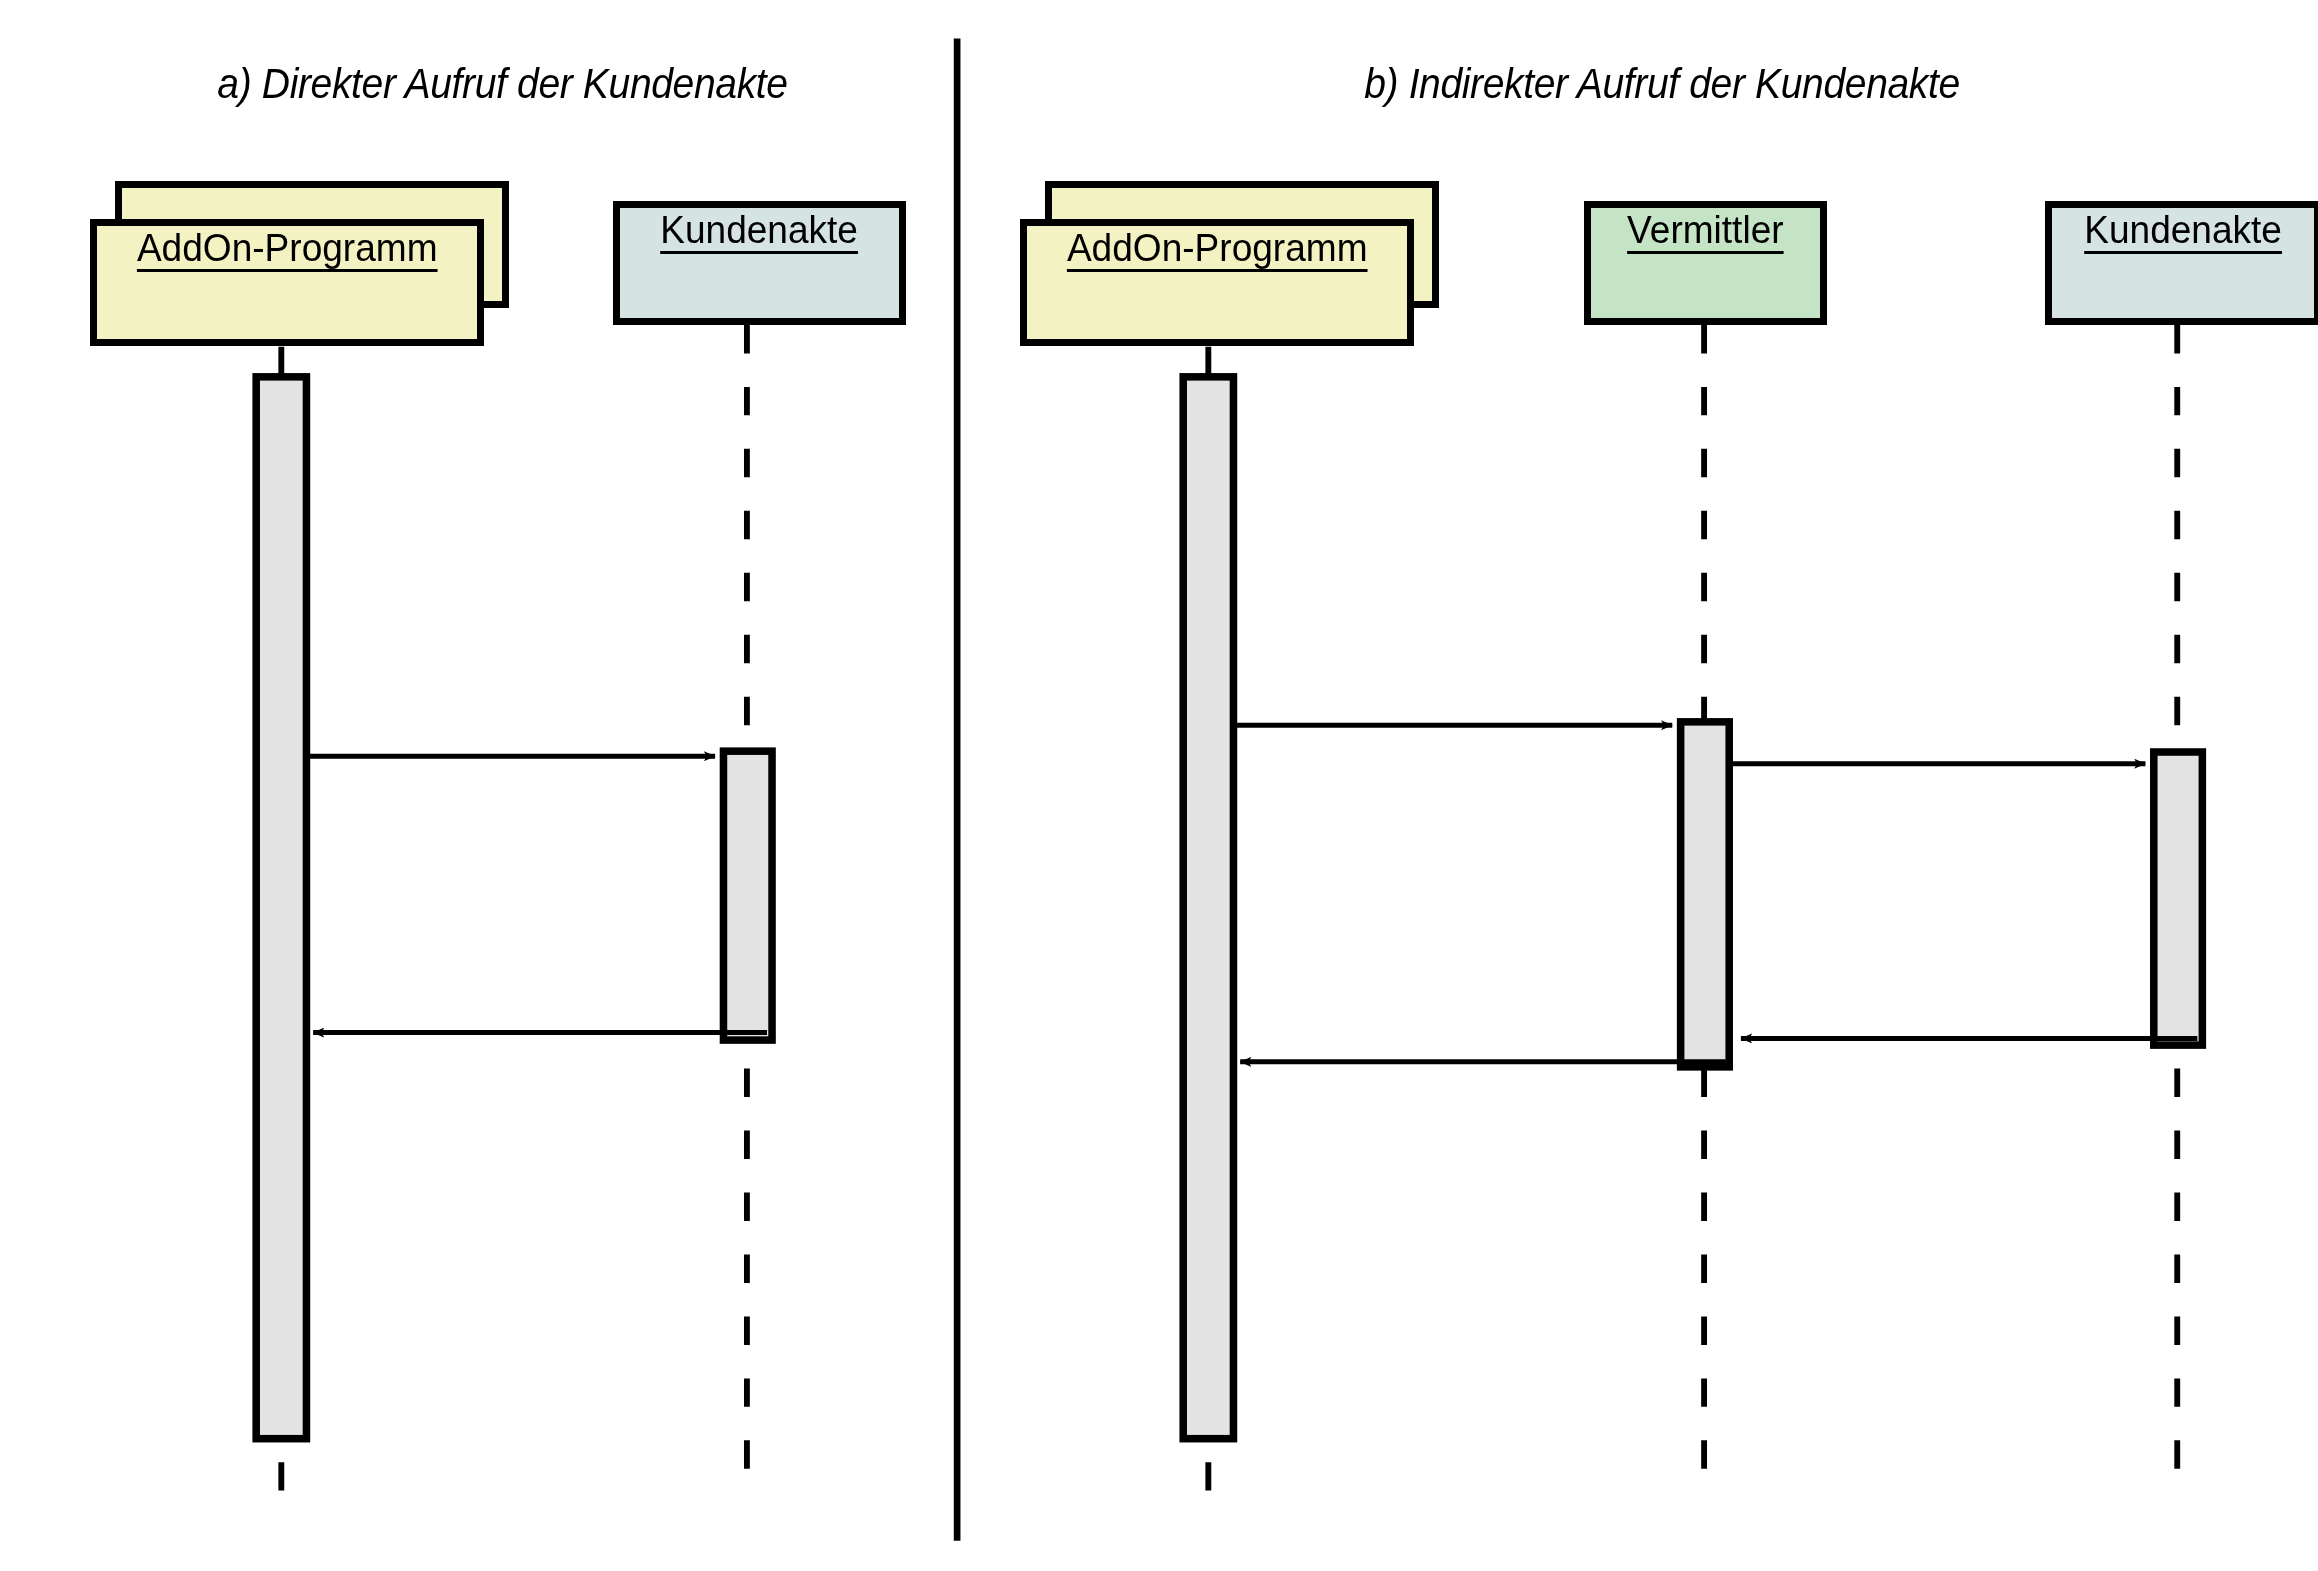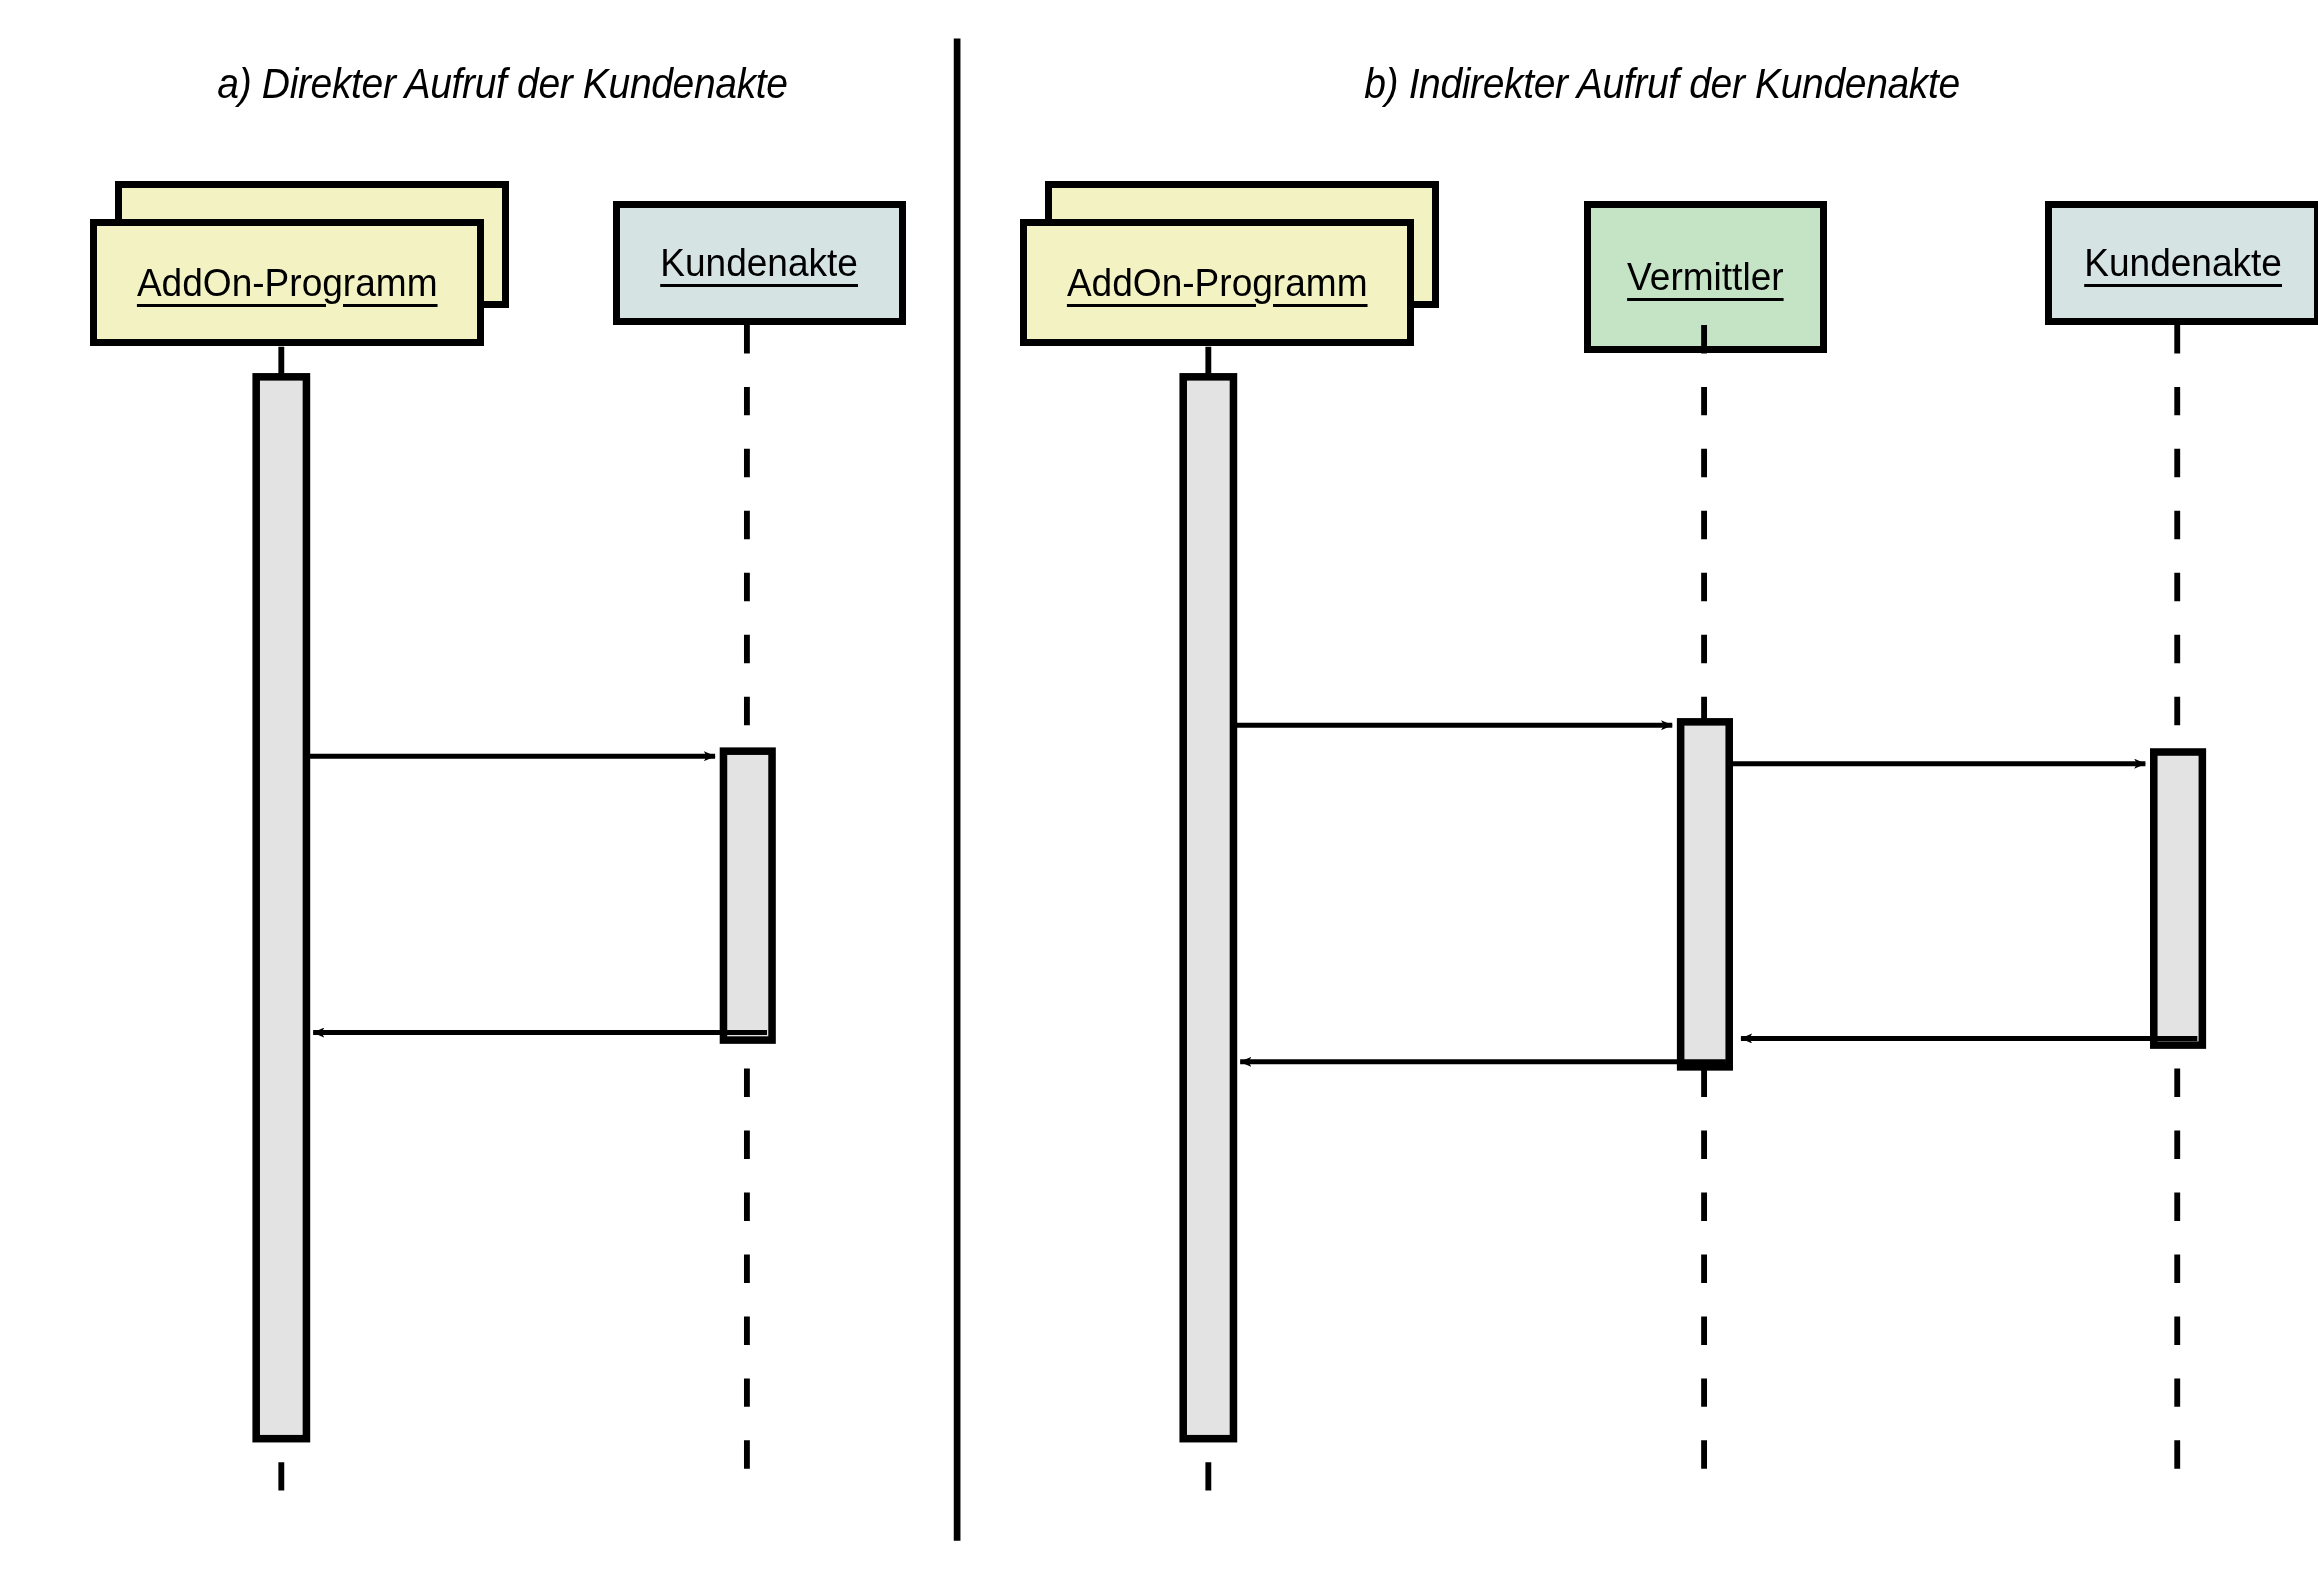--- a/index.html
+++ b/index.html
@@ -41,21 +41,21 @@
     text-align: center;
   }
   #title-a { left: 0px;    top: 60px; width: 909px; }
   #title-b { left: 909px; top: 60px; width: 1410px; }
 
   .lifeline-box {
     position: absolute;
     box-sizing: border-box;
     border: 7.5px solid #000000;
     display: flex;
-    align-items: center;
+    align-items: flex-start;
     justify-content: center;
   }
   .lifeline-box .box-label {
     font-size: 39px;
     color: #000000;
     text-decoration: underline;
     text-underline-offset: 7.5px;
     text-decoration-thickness: 3.4px;
     white-space: nowrap;
     transform: scaleX(0.95);
@@ -84,21 +84,21 @@
 
   <div class="lifeline-box" style="left:565px; top:201px; width:293px; height:124px; background:#d5e3e3;">
     <span class="box-label">Kundenakte</span>
   </div>
 
   <div class="stack-shadow" style="left:997px; top:181px; width:394px; height:127px; background:#f2f2c2;"></div>
   <div class="lifeline-box on-top" style="left:972px; top:219px; width:394px; height:127px; background:#f2f2c2;">
     <span class="box-label">AddOn-Programm</span>
   </div>
 
-  <div class="lifeline-box" style="left:1536px; top:201px; width:243px; height:152px; background:#c5e3c5;">
+  <div class="lifeline-box" style="left:1536px; top:201px; width:243px; height:124px; background:#c5e3c5;">
     <span class="box-label">Vermittler</span>
   </div>
 
   <div class="lifeline-box" style="left:1997px; top:201px; width:276px; height:124px; background:#d5e3e3;">
     <span class="box-label">Kundenakte</span>
   </div>
 
   <svg class="canvas" viewBox="0 0 2768 1876" xmlns="http://www.w3.org/2000/svg">
     <defs>
       <marker id="arrow-right" viewBox="0 0 14 12" refX="13.4" refY="6" markerWidth="14" markerHeight="12" orient="auto-start-reverse" markerUnits="userSpaceOnUse">

